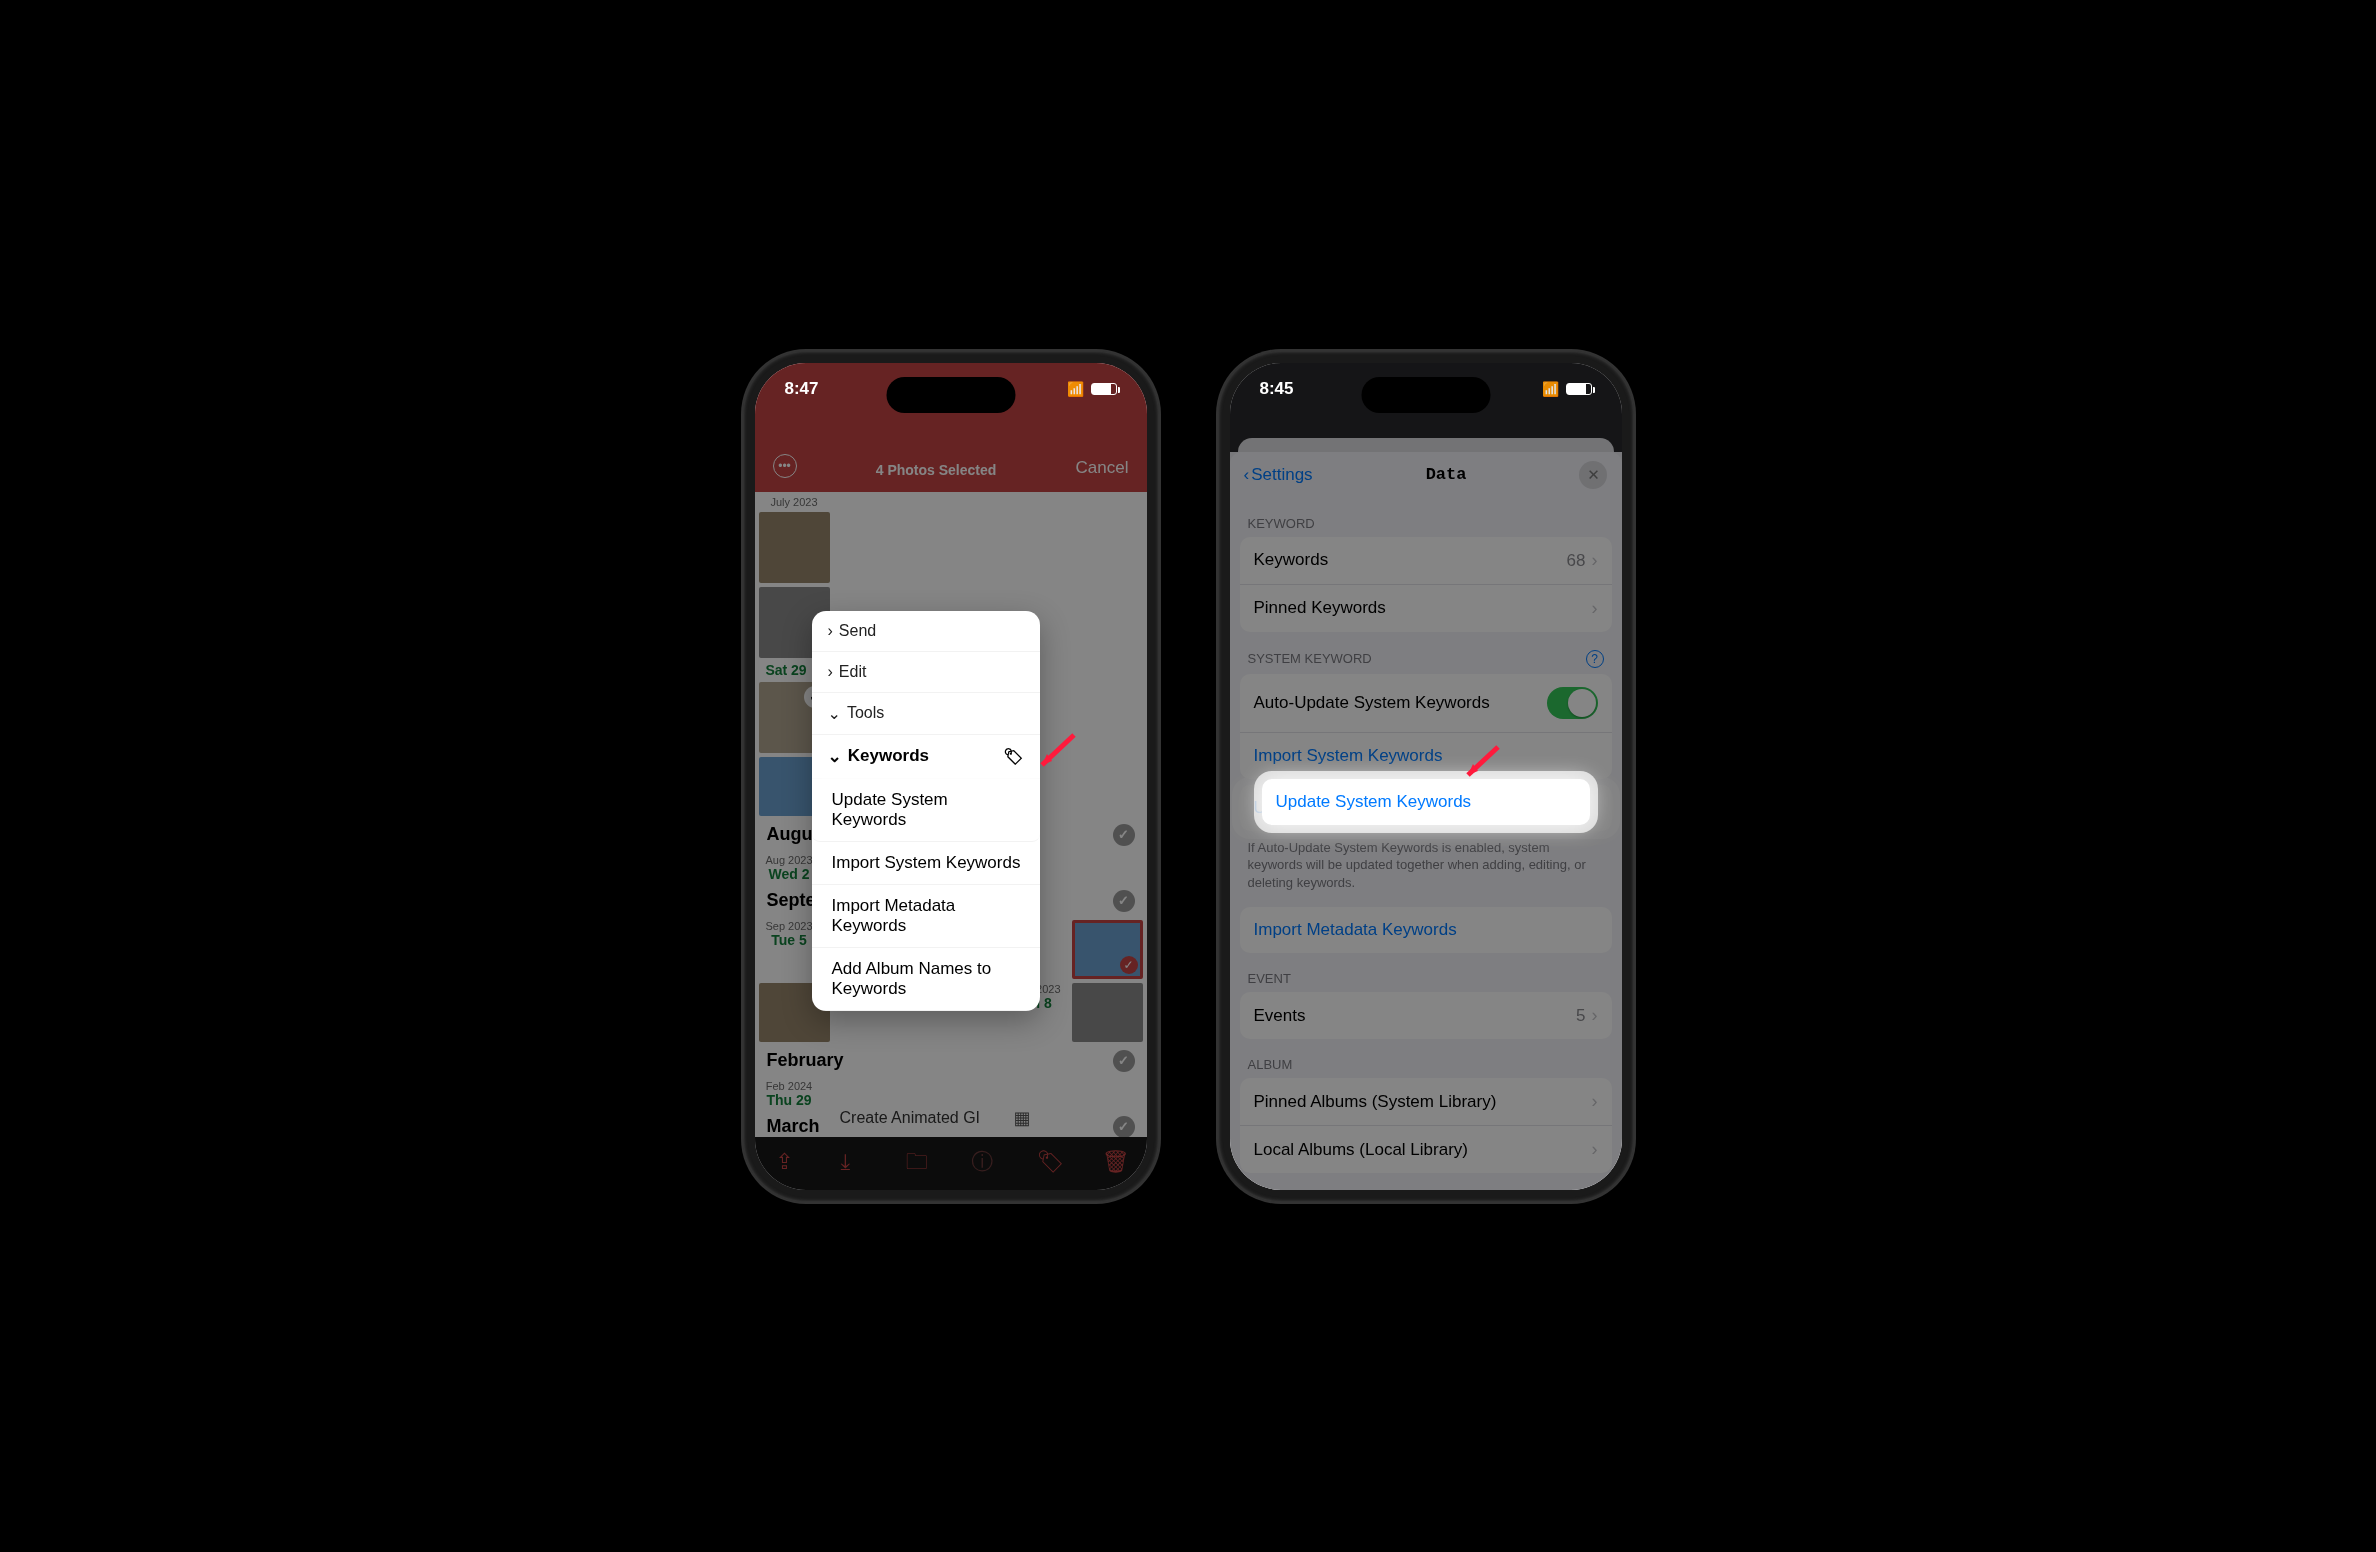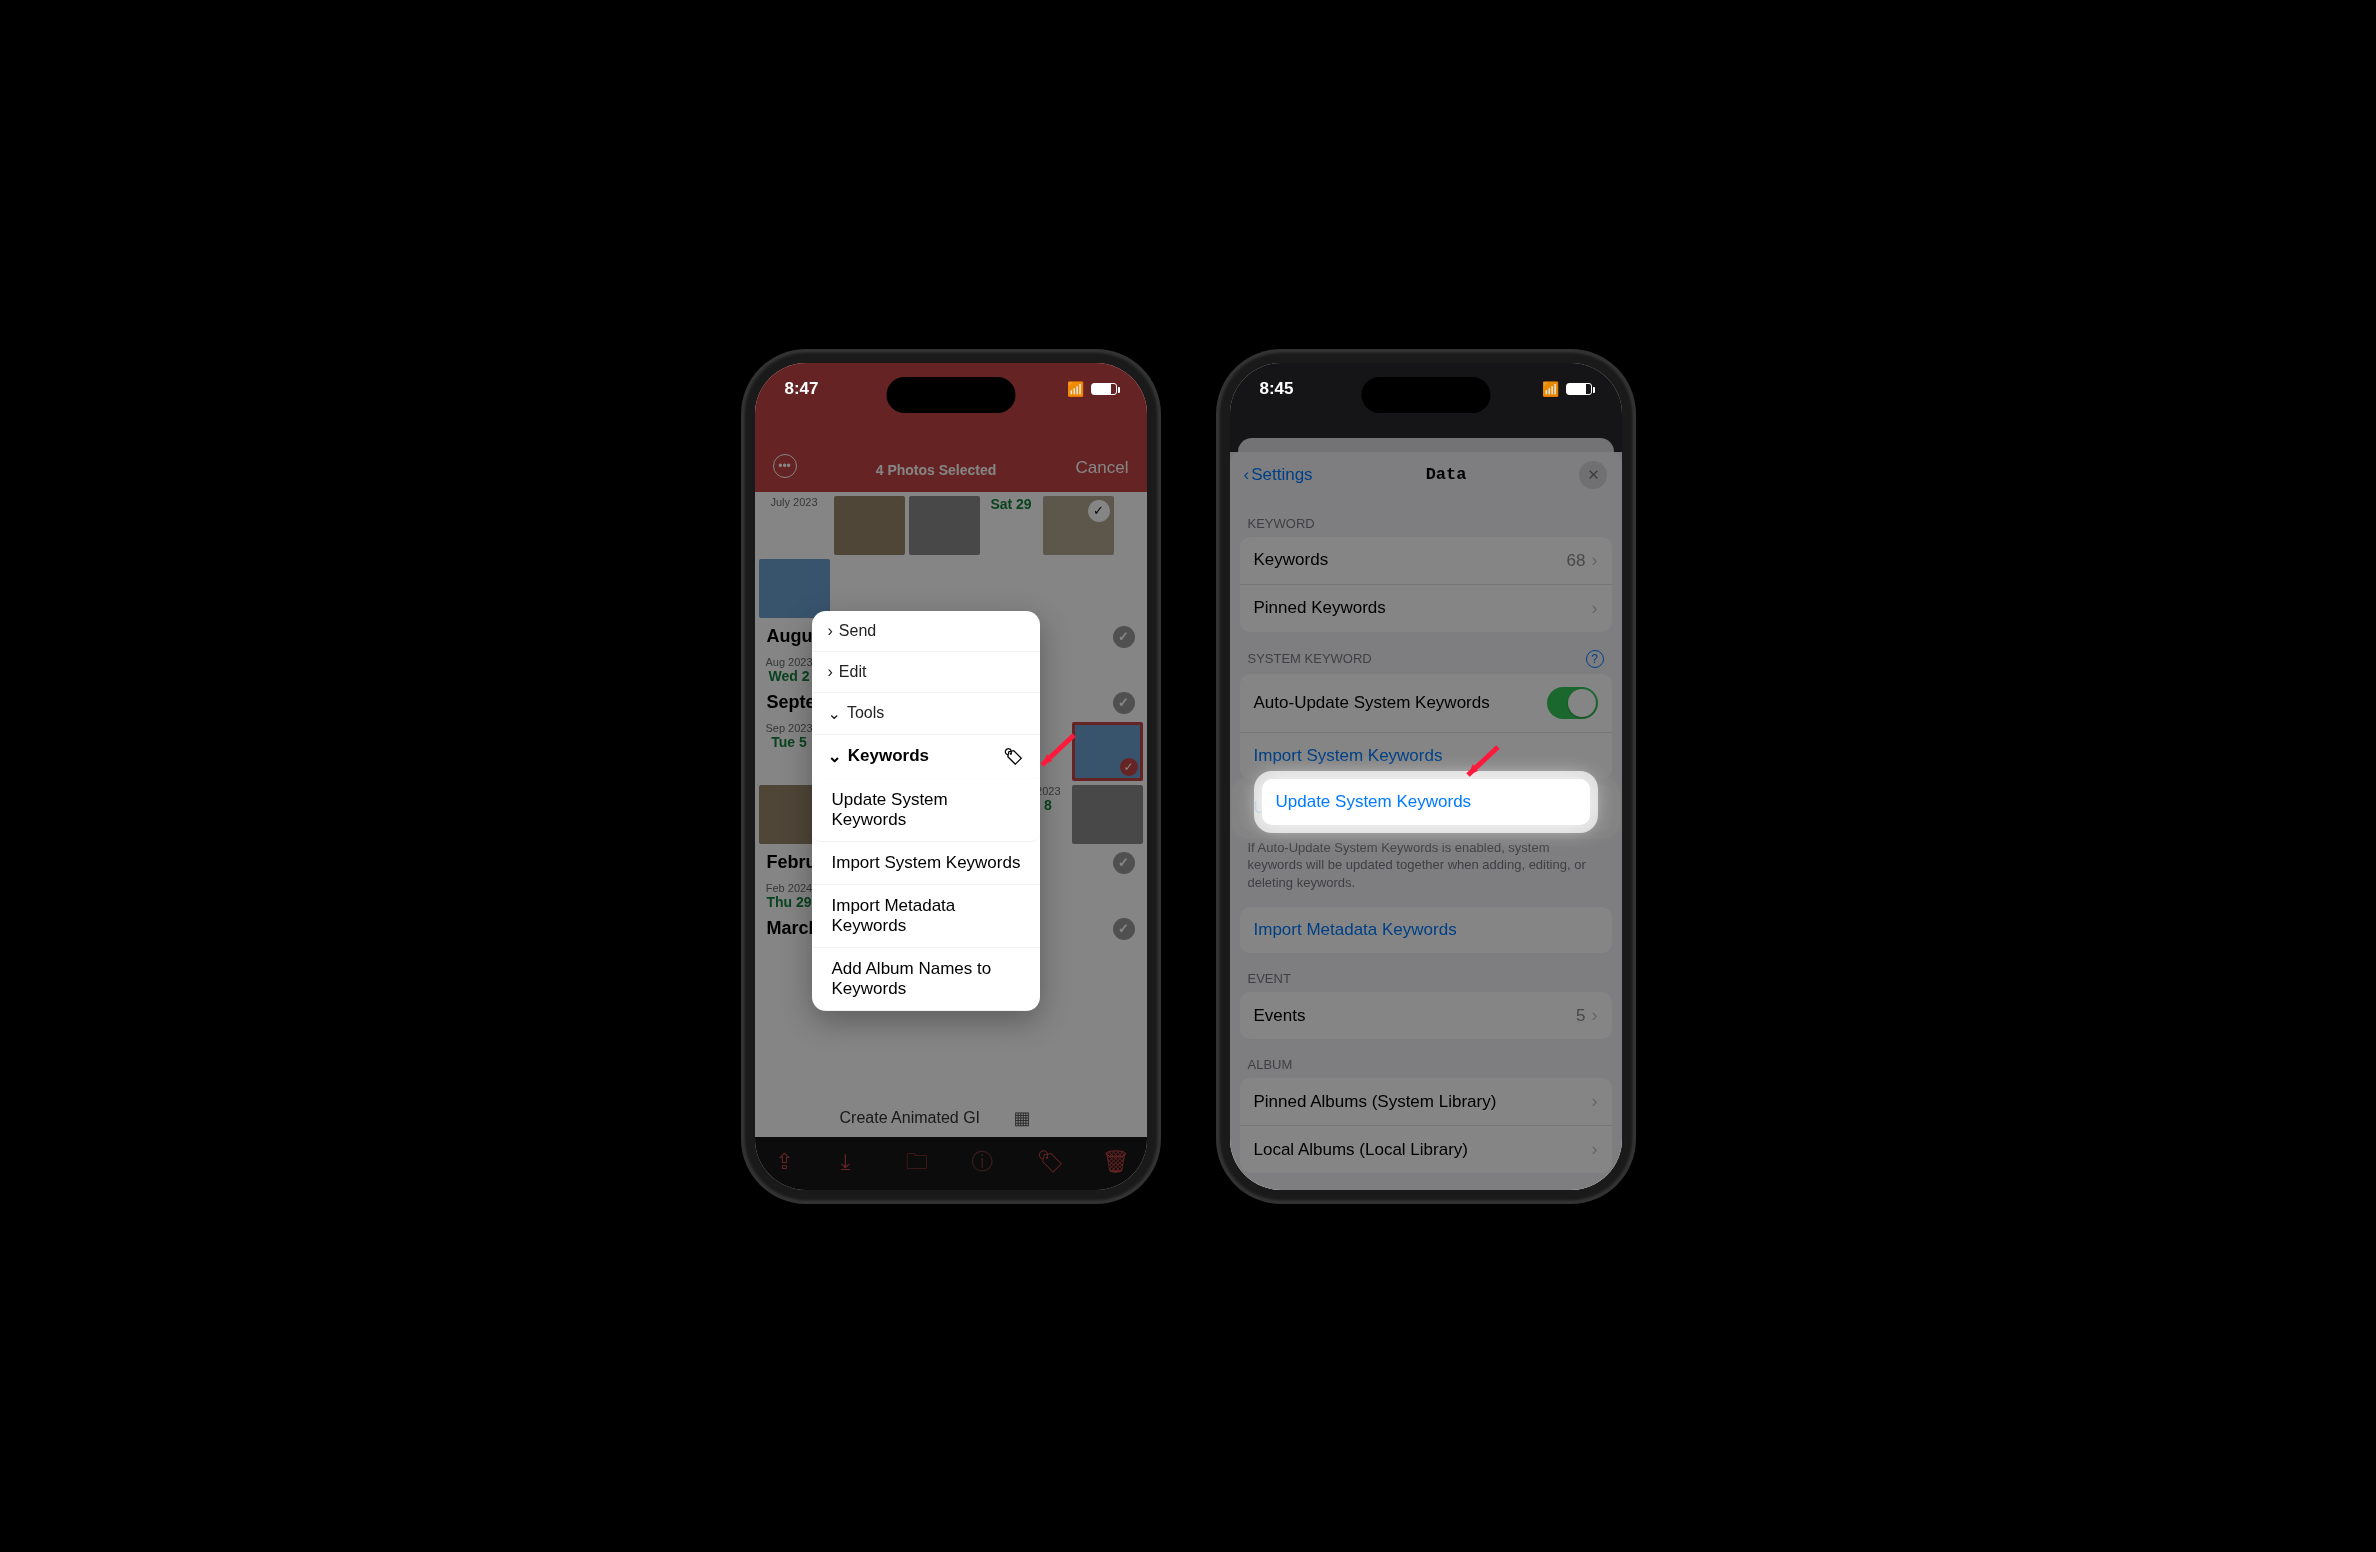--- a/index.html
+++ b/index.html
@@ -90,21 +90,21 @@
         </span>
     </div>
 
     <div class="l-header">
       <span class="more">•••</span>
       <span class="l-title">4 Photos Selected</span>
       <span class="l-cancel">Cancel</span>
     </div>
 
     <div class="l-body">
-      <div class="thumbs" style="margin-top:2px;">
+      <div class="thumbs" style="margin-top:2px;flex-direction:column;">
         <div class="daylabel" style="width:71px;"><span>July 2023</span></div>
         <div class="thumb brown"></div>
         <div class="thumb gray"></div>
         <div class="daylabel" style="width:55px;color:#3478f6;">
             <b>Sat 29</b>
           </div>
         <div class="thumb road" style="position:relative;">
             <span class="check" style="position:absolute;right:4px;top:4px;background:#fff;color:#000;"></span>
           </div>
       </div>

